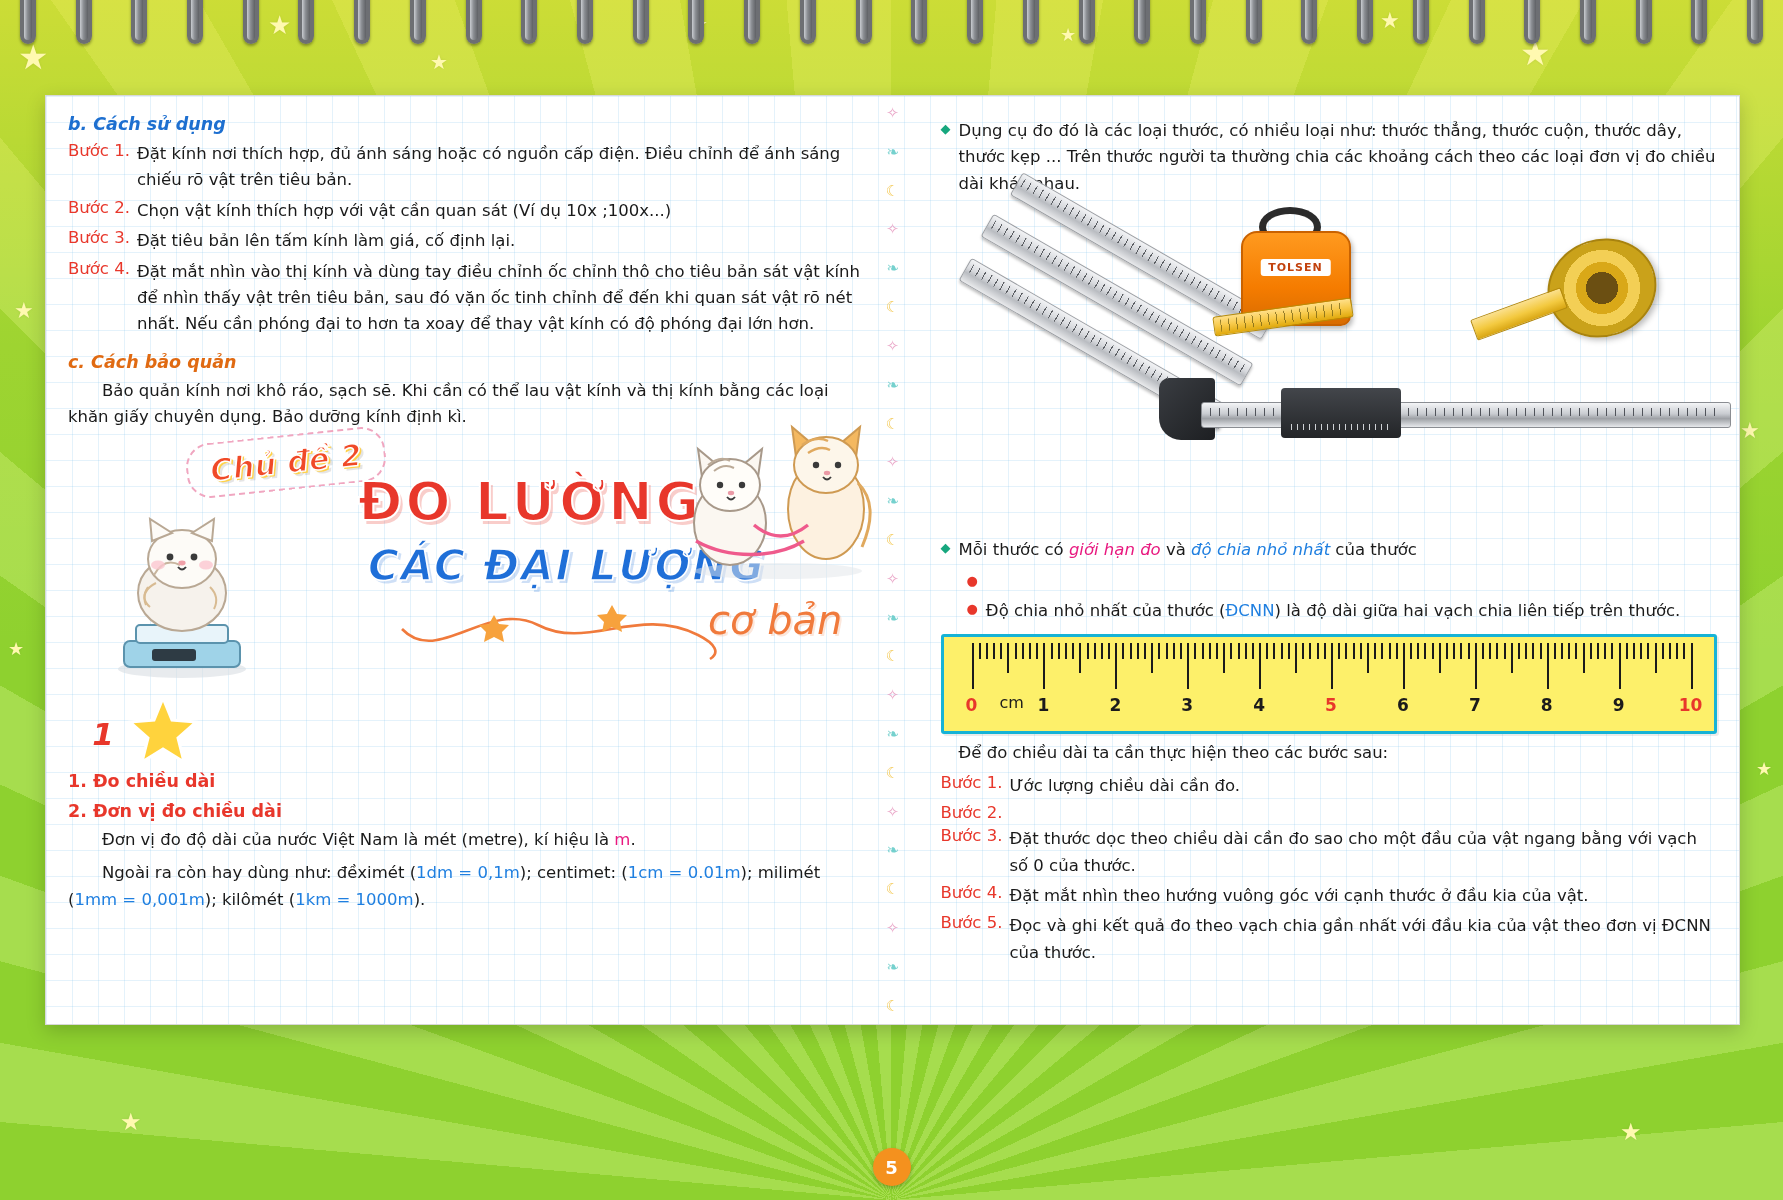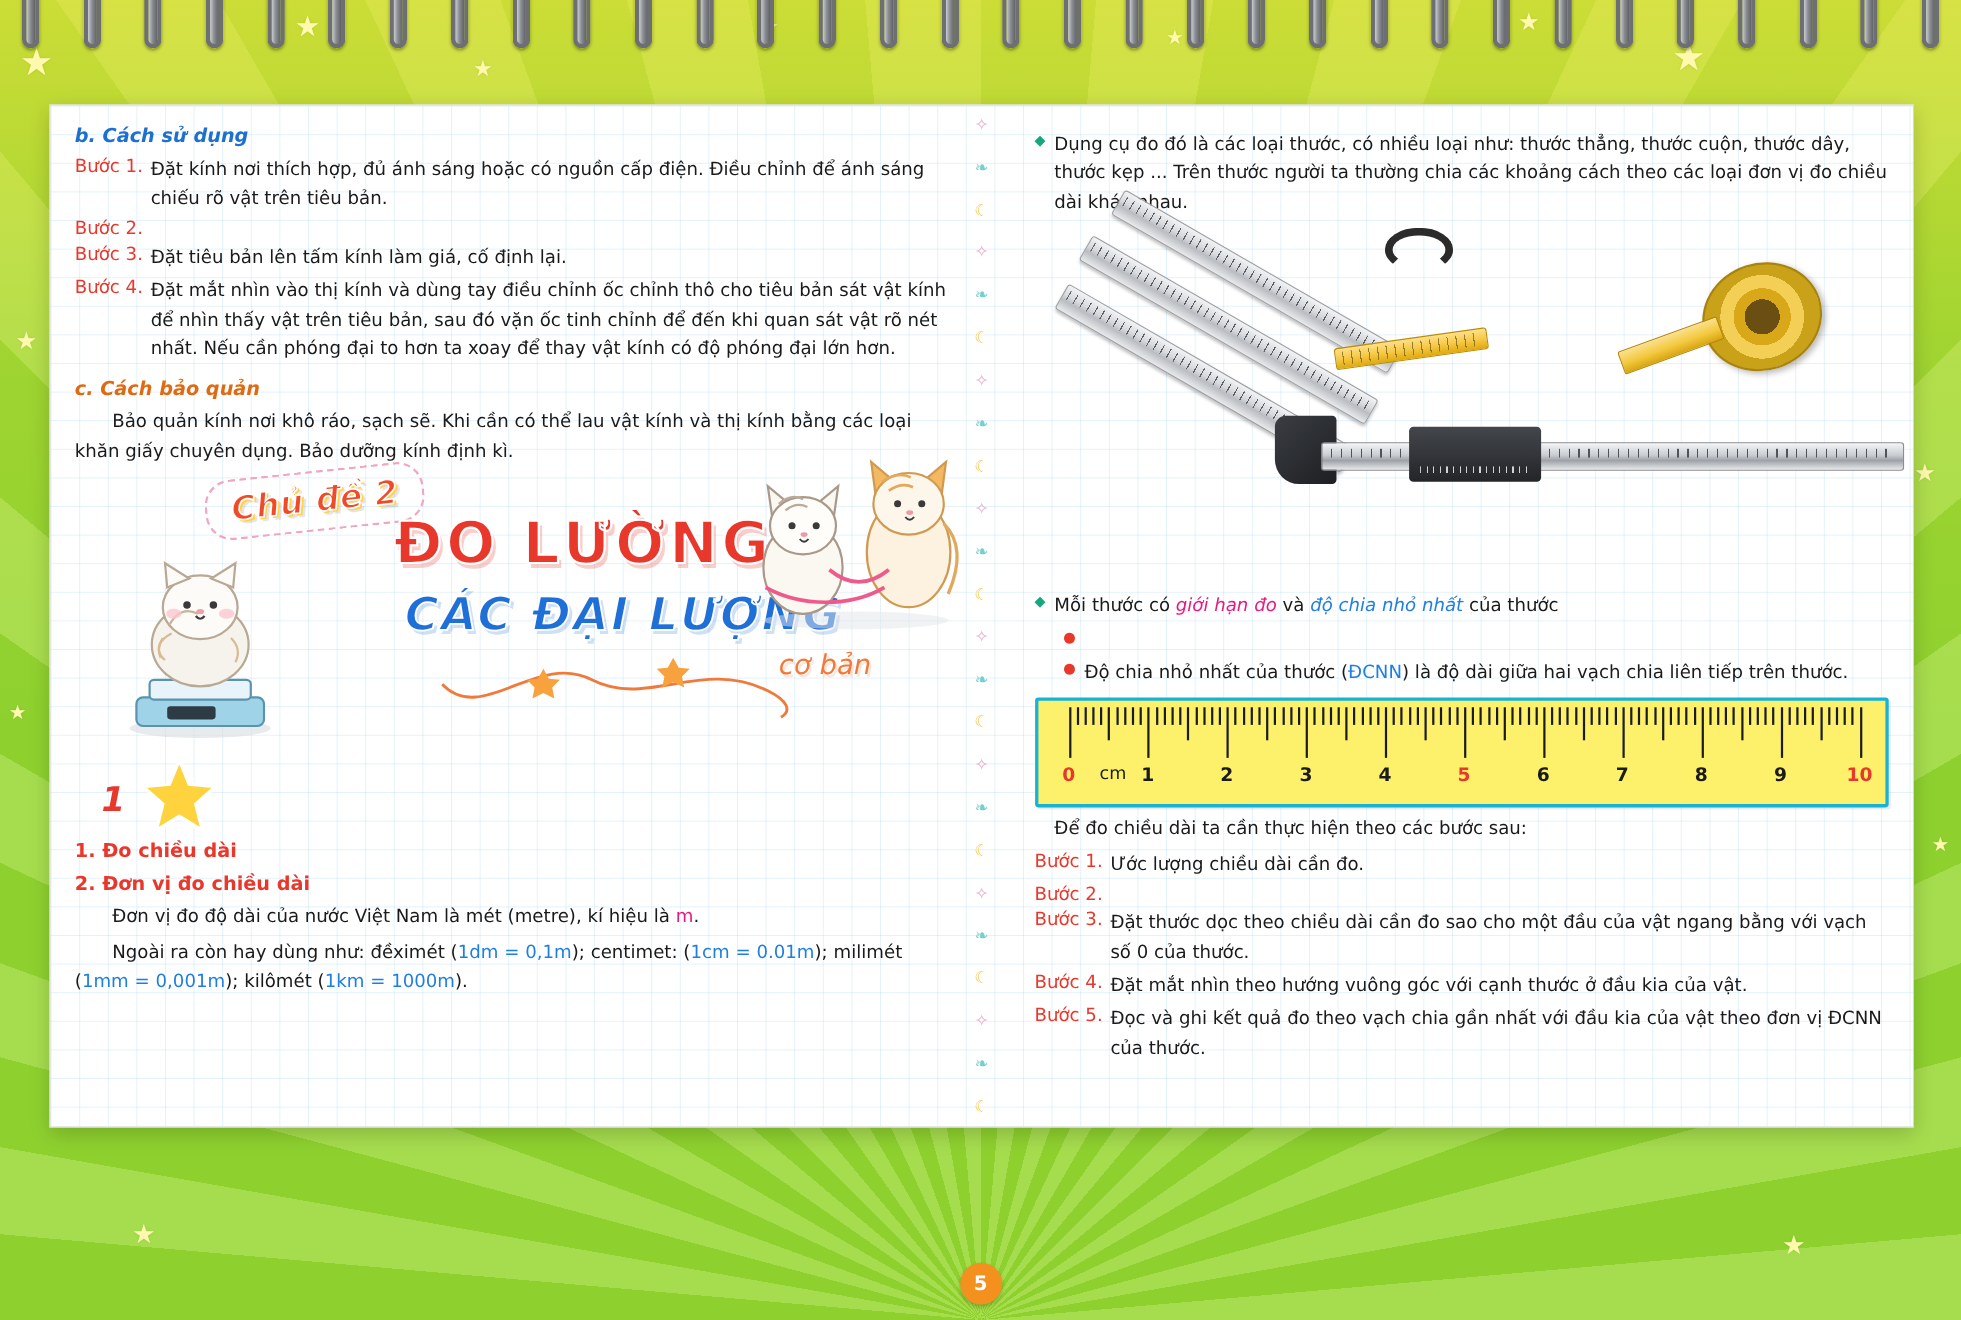--- a/index.html
+++ b/index.html
@@ -123,21 +123,21 @@
   }
   #title-cac-dai-luong {
     position:absolute; left:300px; top:96px;
     font-size:42px; font-weight:bold; color:#1f6fd8; font-style:italic;
     -webkit-text-stroke:1.6px #ffffff;
     letter-spacing:2px;
     text-shadow:3px 3px 0 rgba(31,111,216,.22);
   }
   #title-co-ban {
     position:absolute; left:640px; top:152px;
-    font-size:25px; color:#f07a3c; font-style:italic;
+    font-size:40px; color:#f07a3c; font-style:italic;
     text-shadow:2px 2px 0 rgba(240,122,60,.18);
   }
   #swirl { position:absolute; left:330px; top:150px; }
 
   
   .cat { position:absolute; }
 
   
   #banner-row { position:relative; margin-top:4px; height:62px; }
   #star-1 {
@@ -335,20 +335,21 @@
   <div class="col" id="col-left">
 
     <h3 class="h-sub">b. Cách sử dụng</h3>
 
     <div class="step">
       <span class="lbl">Bước 1.</span>
       <span class="txt">Đặt kính nơi thích hợp, đủ ánh sáng hoặc có nguồn cấp điện. Điều chỉnh để ánh sáng chiếu rõ vật trên tiêu bản.</span>
     </div>
     <div class="step">
       <span class="lbl">Bước 2.</span>
+      <span class="txt">Chọn vật kính thích hợp với vật cần quan sát (Ví dụ 10x ;100x...)</span>
     </div>
     <div class="step">
       <span class="lbl">Bước 3.</span>
       <span class="txt">Đặt tiêu bản lên tấm kính làm giá, cố định lại.</span>
     </div>
     <div class="step">
       <span class="lbl">Bước 4.</span>
       <span class="txt">Đặt mắt nhìn vào thị kính và dùng tay điều chỉnh ốc chỉnh thô cho tiêu bản sát vật kính để nhìn thấy vật trên tiêu bản, sau đó vặn ốc tinh chỉnh để đến khi quan sát vật rõ nét nhất. Nếu cần phóng đại to hơn ta xoay để thay vật kính có độ phóng đại lớn hơn.</span>
     </div>
 
@@ -474,20 +475,23 @@
         <span>Dụng cụ đo đó là các loại thước, có nhiều loại như: thước thẳng, thước cuộn, thước dây, thước kẹp ... Trên thước người ta thường chia các khoảng cách theo các loại đơn vị đo chiều dài khác nhau.</span>
       </li>
     </ul>
 
     <div id="tools">
       <div class="ruler-stick" style="left:56px; top:40px; width:290px; height:26px; transform:rotate(30deg);"></div>
       <div class="ruler-stick" style="left:26px; top:84px; width:300px; height:26px; transform:rotate(30deg);"></div>
       <div class="ruler-stick" style="left:4px; top:128px; width:300px; height:26px; transform:rotate(30deg);"></div>
 
       <div id="tape-hook"></div>
+      <div id="tape-orange">
+        <div class="brand">TOLSEN</div>
+      </div>
       <div id="tape-blade"></div>
 
       <div id="tape-yellow"></div>
       <div id="tape-yellow-tail"></div>
 
       <div id="caliper">
         <div class="jaw-fixed"></div>
         <div class="beam"></div>
         <div class="slider"></div>
       </div>

